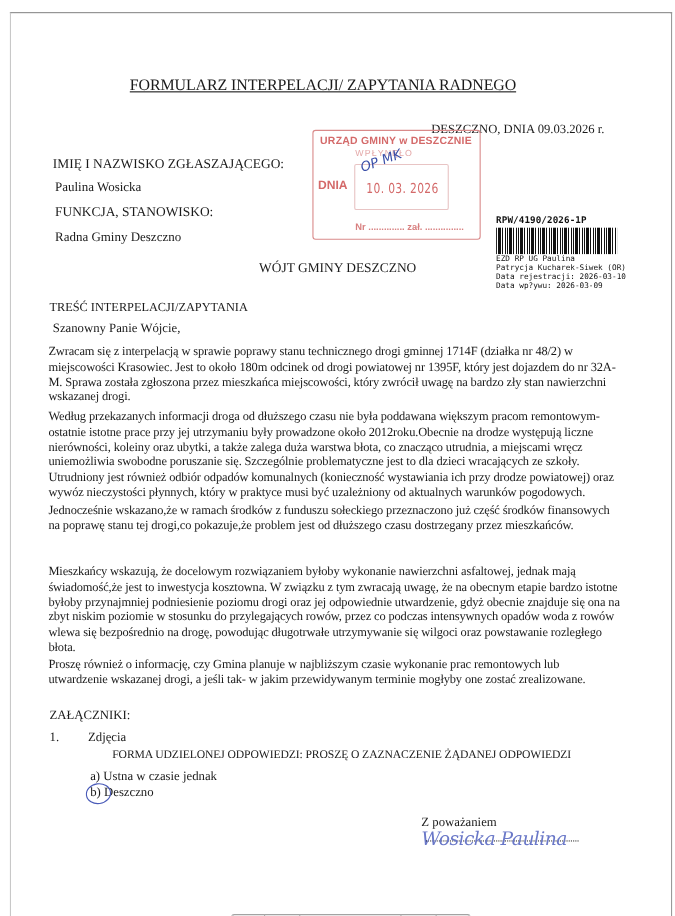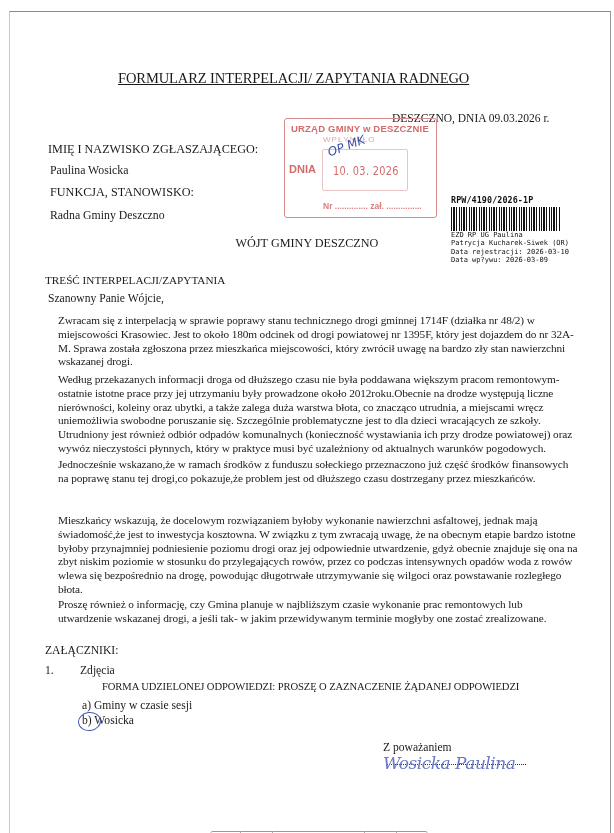--- a/index.html
+++ b/index.html
@@ -32,21 +32,21 @@
     .reg { left: 451px; top: 166px; width: 150px; font-family: "DejaVu Sans Mono", monospace; color: #111; }
     .reg-id { font-size: 8.4px; font-weight: bold; white-space: nowrap; letter-spacing: 0.1px; margin-top: 29px; }
     .barcode { margin-top: 2px; width: 110px; height: 24px;
                background: repeating-linear-gradient(90deg, #111 0 1px, #fff 1px 2px, #111 2px 4px, #fff 4px 5px, #111 5px 6px, #fff 6px 8px, #111 8px 9px, #fff 9px 10px); }
     .reg-line { font-size: 7px; line-height: 8.3px; white-space: nowrap; }
 
     .addressee { left: 0; width: 614px; top: 236px; text-align: center; font-size: 12.2px; }
     .sec-title { left: 45px; top: 274px; font-size: 11.2px; white-space: nowrap; }
     .greeting { left: 48px; top: 292px; font-size: 11.6px; white-space: nowrap; }
 
-    .para { left: 58px; width: 520px; font-size: 11.3px; line-height: 13.8px; letter-spacing: -0.12px; }
+    .para { left: 44px; width: 520px; font-size: 11.3px; line-height: 13.8px; letter-spacing: -0.12px; }
     .p1 { top: 314px; }
     .p2 { top: 373px; }
     .p3 { top: 458px; }
     .p4 { top: 514px; }
     .p5 { top: 598px; }
 
     .att-title { left: 45px; top: 644px; font-size: 11.6px; white-space: nowrap; }
     .att-num { left: 45px; top: 664px; font-size: 11.6px; }
     .att-item { left: 80px; top: 664px; font-size: 11.6px; }
     .answer-form { left: 102px; top: 681px; font-size: 10.6px; white-space: nowrap; letter-spacing: -0.1px; }
@@ -101,22 +101,22 @@
 <div class="abs para p2">Według przekazanych informacji droga od dłuższego czasu nie była poddawana większym pracom remontowym-ostatnie istotne prace przy jej utrzymaniu były prowadzone około 2012roku.Obecnie na drodze występują liczne nierówności, koleiny oraz ubytki, a także zalega duża warstwa błota, co znacząco utrudnia, a miejscami wręcz uniemożliwia swobodne poruszanie się. Szczególnie problematyczne jest to dla dzieci wracających ze szkoły. Utrudniony jest również odbiór odpadów komunalnych (konieczność wystawiania ich przy drodze powiatowej) oraz wywóz nieczystości płynnych, który w praktyce musi być uzależniony od aktualnych warunków pogodowych.</div>
 <div class="abs para p3">Jednocześnie wskazano,że w ramach środków z funduszu sołeckiego przeznaczono już część środków finansowych na poprawę stanu tej drogi,co pokazuje,że problem jest od dłuższego czasu dostrzegany przez mieszkańców.</div>
 <div class="abs para p4">Mieszkańcy wskazują, że docelowym rozwiązaniem byłoby wykonanie nawierzchni asfaltowej, jednak mają świadomość,że jest to inwestycja kosztowna. W związku z tym zwracają uwagę, że na obecnym etapie bardzo istotne byłoby przynajmniej podniesienie poziomu drogi oraz jej odpowiednie utwardzenie, gdyż obecnie znajduje się ona na zbyt niskim poziomie w stosunku do przylegających rowów, przez co podczas intensywnych opadów woda z rowów wlewa się bezpośrednio na drogę, powodując długotrwałe utrzymywanie się wilgoci oraz powstawanie rozległego błota.</div>
 <div class="abs para p5">Proszę również o informację, czy Gmina planuje w najbliższym czasie wykonanie prac remontowych lub utwardzenie wskazanej drogi, a jeśli tak- w jakim przewidywanym terminie mogłyby one zostać zrealizowane.</div>
 
 <div class="abs att-title">ZAŁĄCZNIKI:</div>
 <div class="abs att-num">1.</div>
 <div class="abs att-item">Zdjęcia</div>
 
 <div class="abs answer-form">FORMA UDZIELONEJ ODPOWIEDZI:  PROSZĘ O ZAZNACZENIE ŻĄDANEJ ODPOWIEDZI</div>
-<div class="abs opt-a">a) Gminy w czasie sesji</div>
-<div class="abs opt-b">b) Wosicka</div>
+<div class="abs opt-a">a) Ustna w czasie jednak</div>
+<div class="abs opt-b">b) Deszczno</div>
 <div class="abs circle-mark"></div>
 
 <div class="abs closing">Z poważaniem</div>
 <div class="abs sig-dots"></div>
 <div class="abs signature">Wosicka Paulina</div>
 
 <div class="abs footer-tab"></div>
 <div class="abs footer-tick" style="left:240px"></div>
 <div class="abs footer-tick" style="left:272px"></div>
 <div class="abs footer-tick" style="left:364px"></div>

